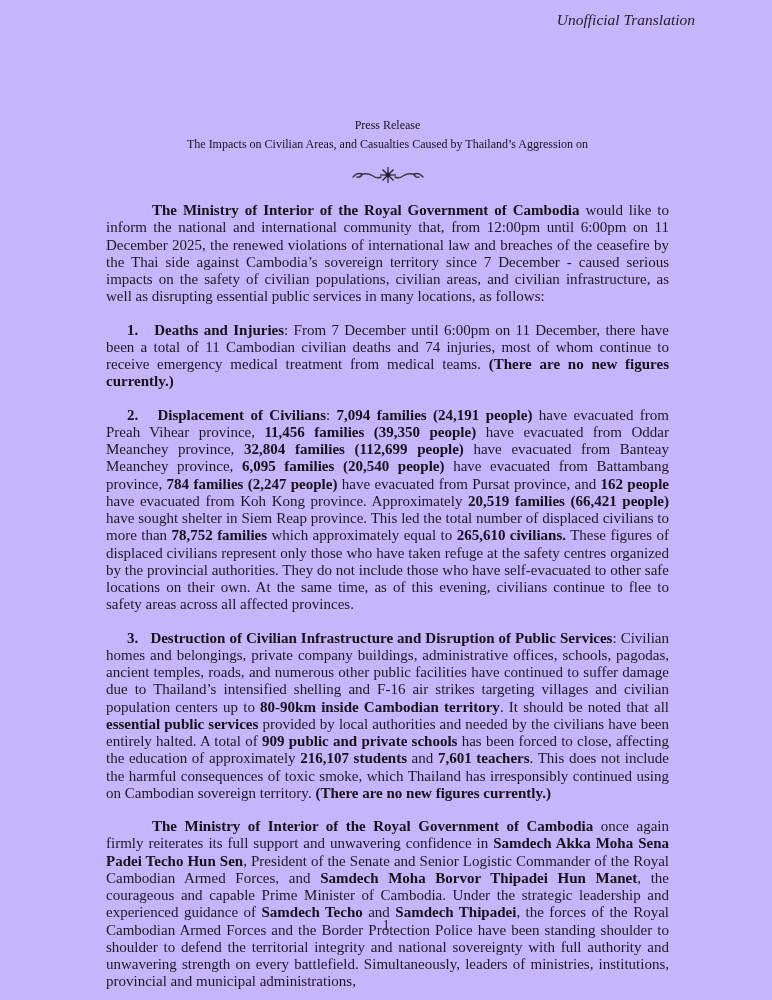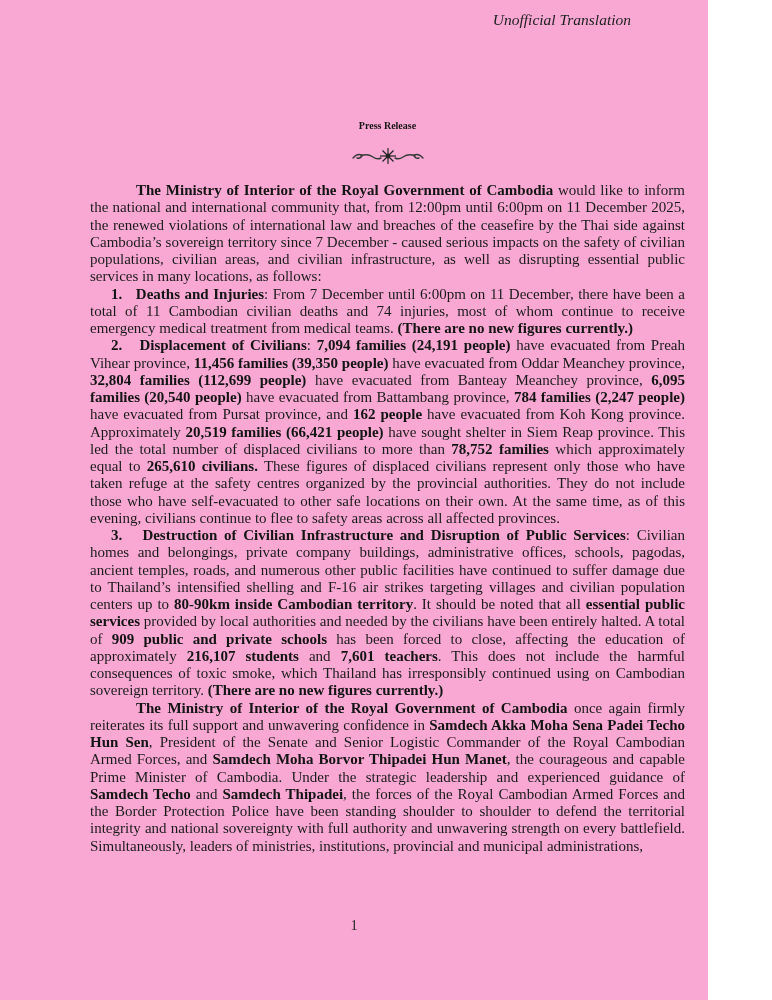--- a/index.html
+++ b/index.html
@@ -1,58 +1,58 @@
 <!DOCTYPE html>
 <html><head>
 <meta charset="utf-8">
 <style>
   html, body { margin: 0; padding: 0; background: #ffffff; }
   .page {
     position: relative;
-    width: 708px;
+    width: 772px;
     height: 1000px;
-    background: #f9a8d4;
+    background: #c4b5fd;
     overflow: hidden;
     font-family: "Liberation Serif", serif;
     color: #1b1b1b;
   }
   .translation-note {
     position: absolute;
     top: 11px;
     right: 77px;
     font-style: italic;
     font-size: 15.5px;
     color: #222;
   }
   .content {
     position: absolute;
     left: 90px;
     top: 116px;
     width: 595px;
   }
   .title-block {
     text-align: center;
-    font-weight: bold;
-    font-size: 10px;
+    font-weight: normal;
+    font-size: 12px;
     line-height: 19px;
     color: #151515;
   }
   .ornament-row {
     text-align: center;
     margin-top: 12px;
     height: 20px;
   }
   .doc-body {
     margin-top: 15px;
     font-size: 15px;
     line-height: 17.25px;
     text-align: justify;
     color: #1b1b1b;
   }
-  .doc-body p.para { margin: 0; padding: 0; }
+  .doc-body p.para { margin: 16px; padding: 0; }
   .indent-lg { text-indent: 46px; }
   .indent-sm { text-indent: 21px; }
   .doc-body b { font-weight: bold; color: #141414; }
   .page-number {
     position: absolute;
     left: 0;
     right: 0;
     top: 917px;
     text-align: center;
     font-size: 14.5px;
@@ -63,20 +63,21 @@
 <body>
 
 <div class="page">
 
   <div class="translation-note">Unofficial Translation</div>
 
   <div class="content">
 
     <div class="title-block">
       <div>Press Release</div>
+      <div>The Impacts on Civilian Areas, and Casualties Caused by Thailand’s Aggression on</div>
     </div>
 
     <div class="ornament-row">
       <svg width="74" height="18" viewBox="0 0 74 18">
         <g stroke="#3a3a3a" fill="none" stroke-width="1.4" stroke-linecap="round">
           <path d="M2 11 q4 -5 9 -3 q-1 4 -5 3"></path>
           <path d="M10 9 q6 -3 12 1 q4 3 8 1"></path>
           <path d="M72 11 q-4 -5 -9 -3 q1 4 5 3"></path>
           <path d="M64 9 q-6 -3 -12 1 q-4 3 -8 1"></path>
         </g>

